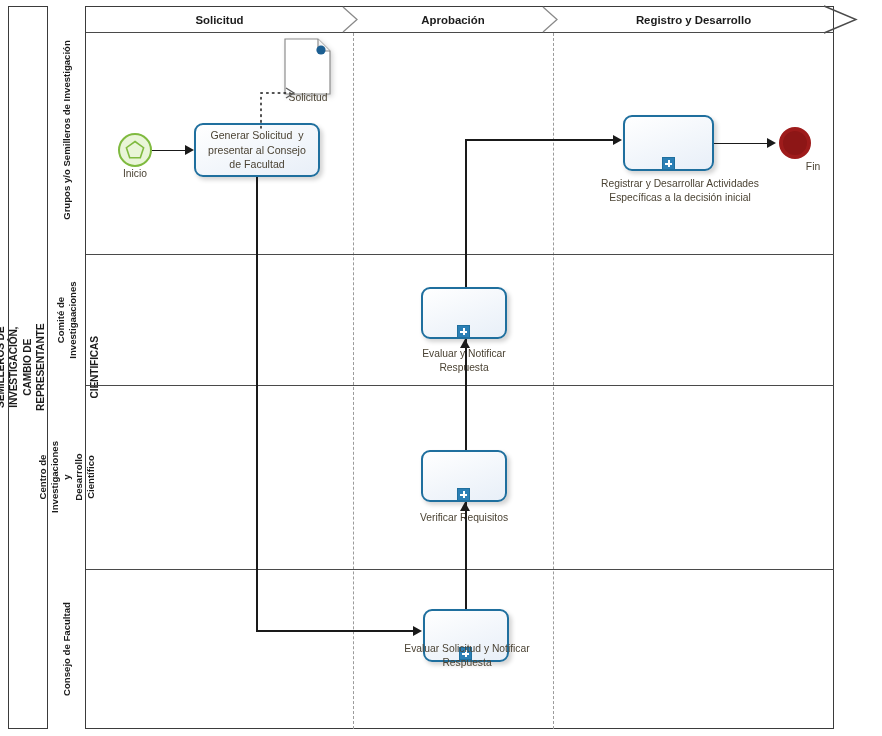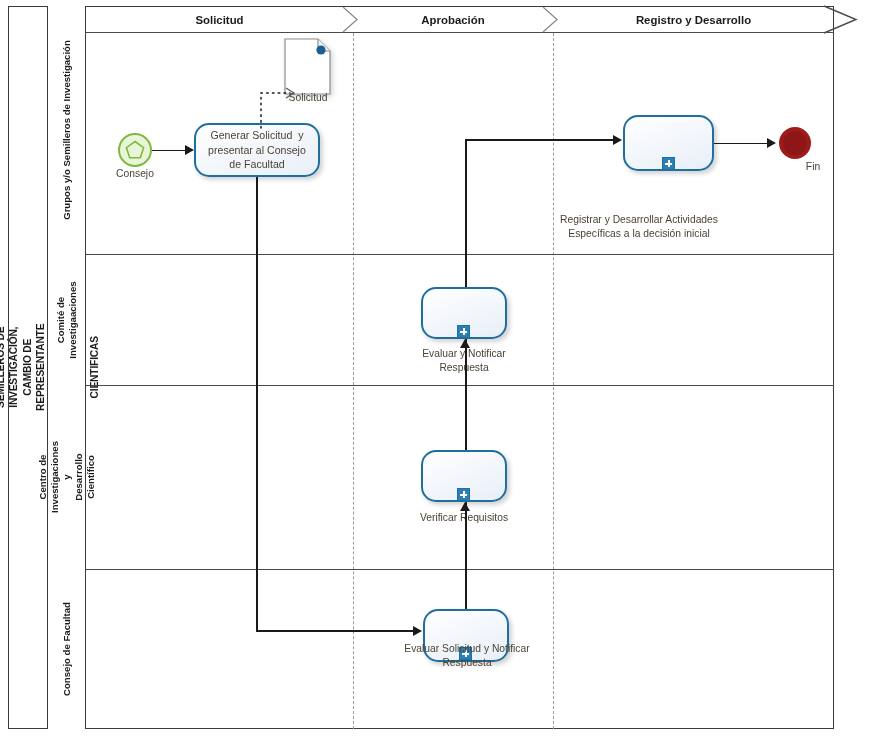--- a/index.html
+++ b/index.html
@@ -78,21 +78,21 @@
     border:4.5px solid #9e1b1b;
     background:#8d1616;
   }
   .evt-label{
     position:absolute;text-align:center;
     font-size:10.3px;color:#4b4334;white-space:nowrap;
   }
 
   .task{
     position:absolute;box-sizing:border-box;
-    border:2.2px solid #1f6f9e;border-radius:15px;
+    border:2.2px solid #1f6f9e;border-radius:9px;
     background:linear-gradient(160deg,#ffffff 0%,#f2f6fb 55%,#e8eff8 100%);
     box-shadow:2.5px 3px 4px rgba(0,0,0,0.17);
   }
   .task-text{
     position:absolute;left:0;right:0;top:50%;transform:translateY(-50%);
     text-align:center;font-size:10.6px;color:#4b4334;line-height:14.5px;
     padding:0 6px;box-sizing:border-box;
   }
   .sub-label{
     position:absolute;text-align:center;
@@ -179,21 +179,21 @@
   <div class="lane-sep" style="top:569px;"></div>
 
   <div class="lane-label-col" style="top:569px;height:160px;">
     <div class="lane-label-inner">Consejo de Facultad</div>
   </div>
 
   <div class="evt evt-start" style="left:118px;top:133px;"></div>
   <svg style="position:absolute;left:125px;top:140px;width:20px;height:20px;">
     <polygon points="10,1.5 18.6,7.7 15.3,17.8 4.7,17.8 1.4,7.7" fill="#e9f5d8" stroke="#7fba3f" stroke-width="1.6"></polygon>
   </svg>
-  <div class="evt-label" style="left:98px;top:168px;width:74px;">Consejo</div>
+  <div class="evt-label" style="left:98px;top:168px;width:74px;">Inicio</div>
 
   <div class="flow flow-h" style="left:152px;top:149.5px;width:33px;"></div>
   <div class="arrow arrow-r" style="left:185px;top:145px;"></div>
 
   <div class="task" style="left:194px;top:123px;width:126px;height:54px;">
     <div class="task-text">Generar Solicitud&nbsp; y presentar al Consejo de Facultad</div>
   </div>
 
   <svg class="doc" style="left:284px;top:38px;" viewBox="0 0 47 57">
     <path d="M1,1 L34,1 L46,13 L46,56 L1,56 Z" fill="#ffffff" stroke="#8e8e8e" stroke-width="1.2"></path>
@@ -202,21 +202,21 @@
   </svg>
   <div class="doc-label" style="left:268px;top:92px;width:80px;">Solicitud</div>
 
   <svg class="assoc" style="left:252px;top:60px;width:50px;height:68px;overflow:visible;">
     <path d="M9,68 L9,33 L38,33" fill="none" stroke="#1a1a1a" stroke-width="1.5" stroke-dasharray="1.6,4.2" stroke-linecap="round"></path>
     <polyline points="34,28 42,33 34,38" fill="none" stroke="#5a5a5a" stroke-width="1.3"></polyline>
   </svg>
 
   <div class="task" style="left:623px;top:115px;width:91px;height:56px;"></div>
   <div class="plus" style="left:662px;top:157px;"></div>
-  <div class="sub-label" style="left:555px;top:177px;width:168px;margin-top:36px;">Registrar y Desarrollar Actividades Específicas a la decisión inicial</div>
+  <div class="sub-label" style="left:596px;top:177px;width:168px;">Registrar y Desarrollar Actividades Específicas a la decisión inicial</div>
 
   <div class="flow flow-h" style="left:714px;top:142.5px;width:57px;"></div>
   <div class="arrow arrow-r" style="left:767px;top:138px;"></div>
 
   <div class="evt evt-end" style="left:779px;top:127px;"></div>
   <div class="evt-label" style="left:780px;top:161px;width:66px;">Fin</div>
 
   <div class="task" style="left:421px;top:287px;width:86px;height:52px;"></div>
   <div class="plus" style="left:457px;top:325px;"></div>
   <div class="sub-label" style="left:400px;top:347px;width:128px;">Evaluar y Notificar Respuesta</div>

